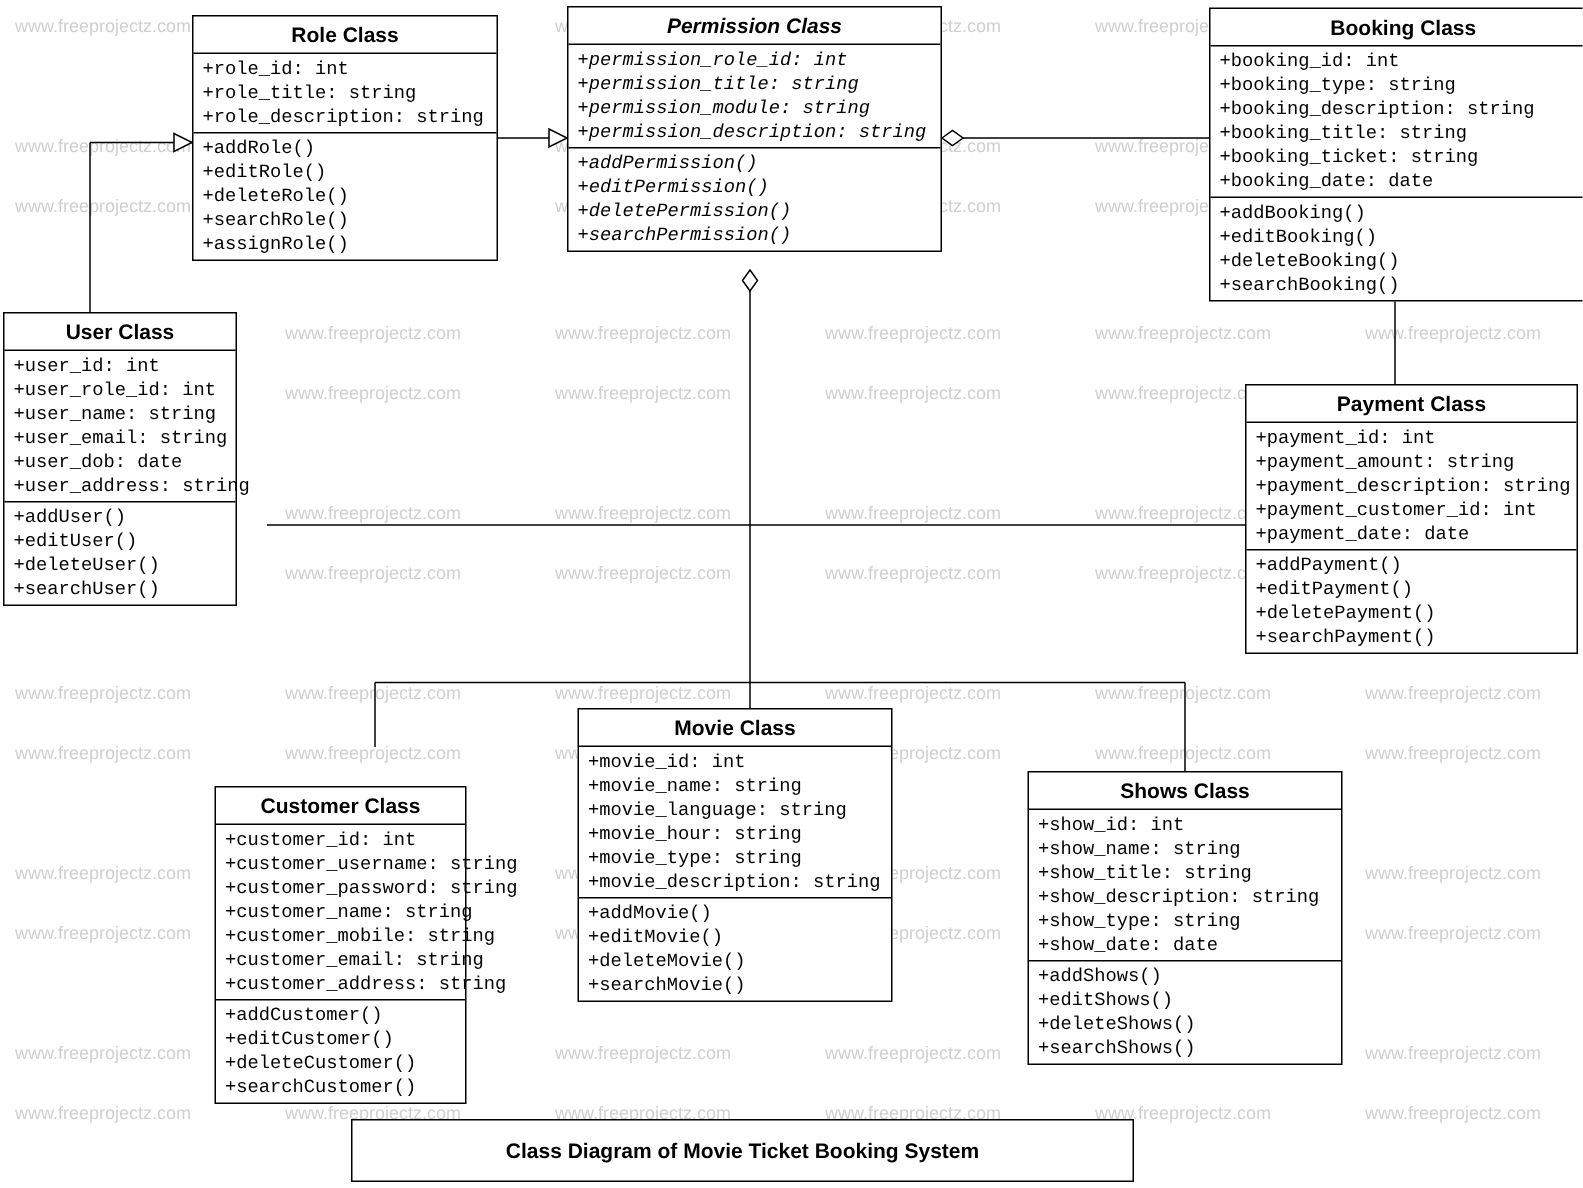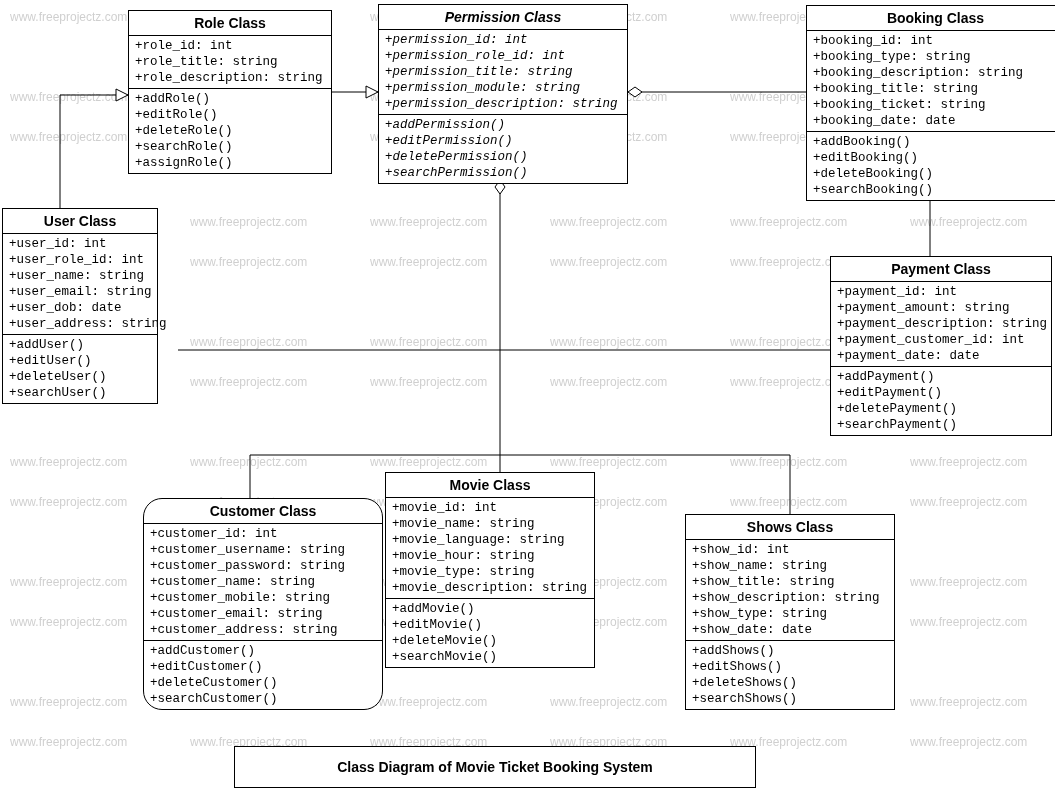--- a/index.html
+++ b/index.html
@@ -200,21 +200,20 @@
         <div class="uml-row">+editRole()</div>
         <div class="uml-row">+deleteRole()</div>
         <div class="uml-row">+searchRole()</div>
         <div class="uml-row">+assignRole()</div>
       </div>
   </div>
 
   <div class="uml-class" style="left:378px; top:4px; width:250px;font-style:italic;">
     <div class="uml-title">Permission Class</div>
     <div class="uml-section">
-        <div class="uml-row">+permission_id: int</div>
         <div class="uml-row">+permission_role_id: int</div>
         <div class="uml-row">+permission_title: string</div>
         <div class="uml-row">+permission_module: string</div>
         <div class="uml-row">+permission_description: string</div>
       </div>
     <div class="uml-section">
         <div class="uml-row">+addPermission()</div>
         <div class="uml-row">+editPermission()</div>
         <div class="uml-row">+deletePermission()</div>
         <div class="uml-row">+searchPermission()</div>
@@ -267,21 +266,21 @@
         <div class="uml-row">+payment_date: date</div>
       </div>
     <div class="uml-section">
         <div class="uml-row">+addPayment()</div>
         <div class="uml-row">+editPayment()</div>
         <div class="uml-row">+deletePayment()</div>
         <div class="uml-row">+searchPayment()</div>
       </div>
   </div>
 
-  <div class="uml-class" style="left:143px; top:498px; width:240px;border-radius:19px;">
+  <div class="uml-class" style="left:143px; top:524px; width:168px;">
     <div class="uml-title">Customer Class</div>
     <div class="uml-section">
         <div class="uml-row">+customer_id: int</div>
         <div class="uml-row">+customer_username: string</div>
         <div class="uml-row">+customer_password: string</div>
         <div class="uml-row">+customer_name: string</div>
         <div class="uml-row">+customer_mobile: string</div>
         <div class="uml-row">+customer_email: string</div>
         <div class="uml-row">+customer_address: string</div>
       </div>

